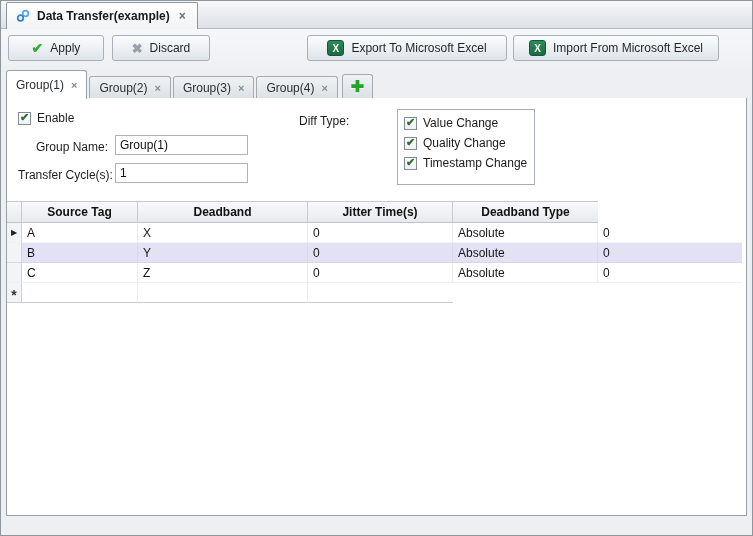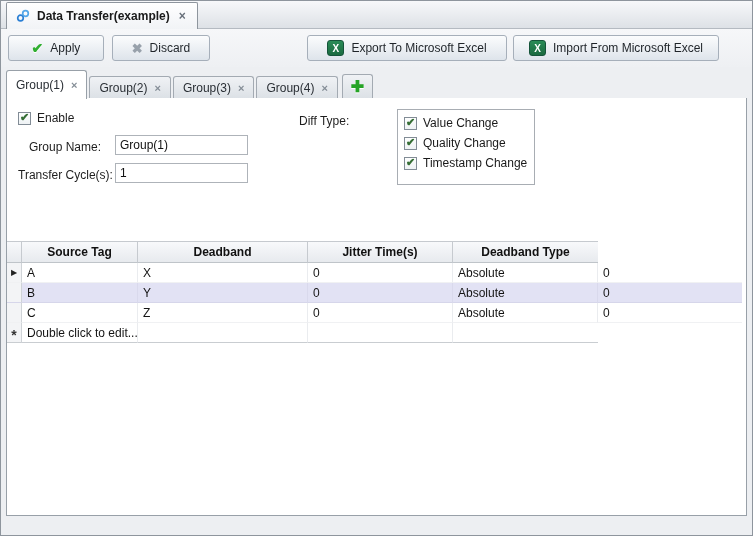--- a/index.html
+++ b/index.html
@@ -58,36 +58,36 @@
   
   .panel { position: absolute; left: 5px; right: 5px; top: 96px; bottom: 19px;
     background: #fff; border: 1px solid #98a0a8; z-index: 2; }
 
   .lbl { font-size: 12px; color: #1e1e1e; white-space: nowrap; }
   .chk-enable { position: absolute; left: 11px; top: 13px; display: flex; align-items: center; gap: 6px; cursor: pointer; }
   .cb { width: 13px; height: 13px; border: 1px solid #828c96; background: linear-gradient(#fdfefe, #eef2f4);
     display: flex; align-items: center; justify-content: center; flex: 0 0 auto; }
   .cbmark { color: #356e35; font-size: 11px; font-weight: bold; line-height: 1; margin-top: -1px; }
 
-  .gn-label { position: absolute; left: 22px; top: 42px; }
+  .gn-label { position: absolute; left: 29px; top: 42px; }
   .tc-label { position: absolute; left: 11px; top: 70px; }
   .tinput { position: absolute; left: 108px; width: 133px; height: 20px;
     border: 1px solid #aeb3b9; font-size: 12px; padding: 0 4px; color: #111;
     font-family: inherit; background: #fff; }
   .gn-input { top: 37px; }
   .tc-input { top: 65px; }
 
   .diff-label { position: absolute; left: 292px; top: 16px; }
   .diff-box { position: absolute; left: 390px; top: 11px; width: 138px; height: 76px;
     border: 1px solid #a8adb3; background: #fff; padding: 4px 6px;
     display: flex; flex-direction: column; gap: 2px; }
   .diff-item { display: flex; align-items: center; gap: 6px; height: 18px; font-size: 12px; cursor: pointer; }
 
   
-  .grid { position: absolute; left: 0; right: 4px; top: 103px; margin-top: 40px; }
+  .grid { position: absolute; left: 0; right: 4px; top: 103px; }
   .grow { display: grid; grid-template-columns: 15px 116px 170px 145px 145px 1fr; }
   .ghead .gcell { height: 22px; background: linear-gradient(#f8f9fb, #e7eaee);
     border-top: 1px solid #c6cacf; border-bottom: 1px solid #bfc4c9; border-right: 1px solid #c6cacf;
     display: flex; align-items: center; justify-content: center;
     font-weight: bold; font-size: 12px; color: #111; overflow: hidden; white-space: nowrap; }
   .ghead .gcell:last-child { border-right: none; }
   .gdata .gcell { height: 20px; display: flex; align-items: center; padding: 0 5px;
     font-size: 12px; color: #141414; background: #fff;
     border-right: 1px solid #eaecef; border-bottom: 1px solid #f0f1f3;
     overflow: hidden; white-space: nowrap; }
@@ -230,21 +230,20 @@
         <div class="gcell">Z</div>
         <div class="gcell">0</div>
         <div class="gcell">Absolute</div>
         <div class="gcell">0</div>
       </div>
 
       <div class="grow gdata row-last">
         <div class="gcell gind">
           <span class="mark-new">*</span>
         </div>
-        <div class="gcell">Double click to edit...</div>
         <div class="gcell"></div>
         <div class="gcell"></div>
         <div class="gcell"></div>
       </div>
     </div>
 
   </div>
 </div>
 
 </body></html>

